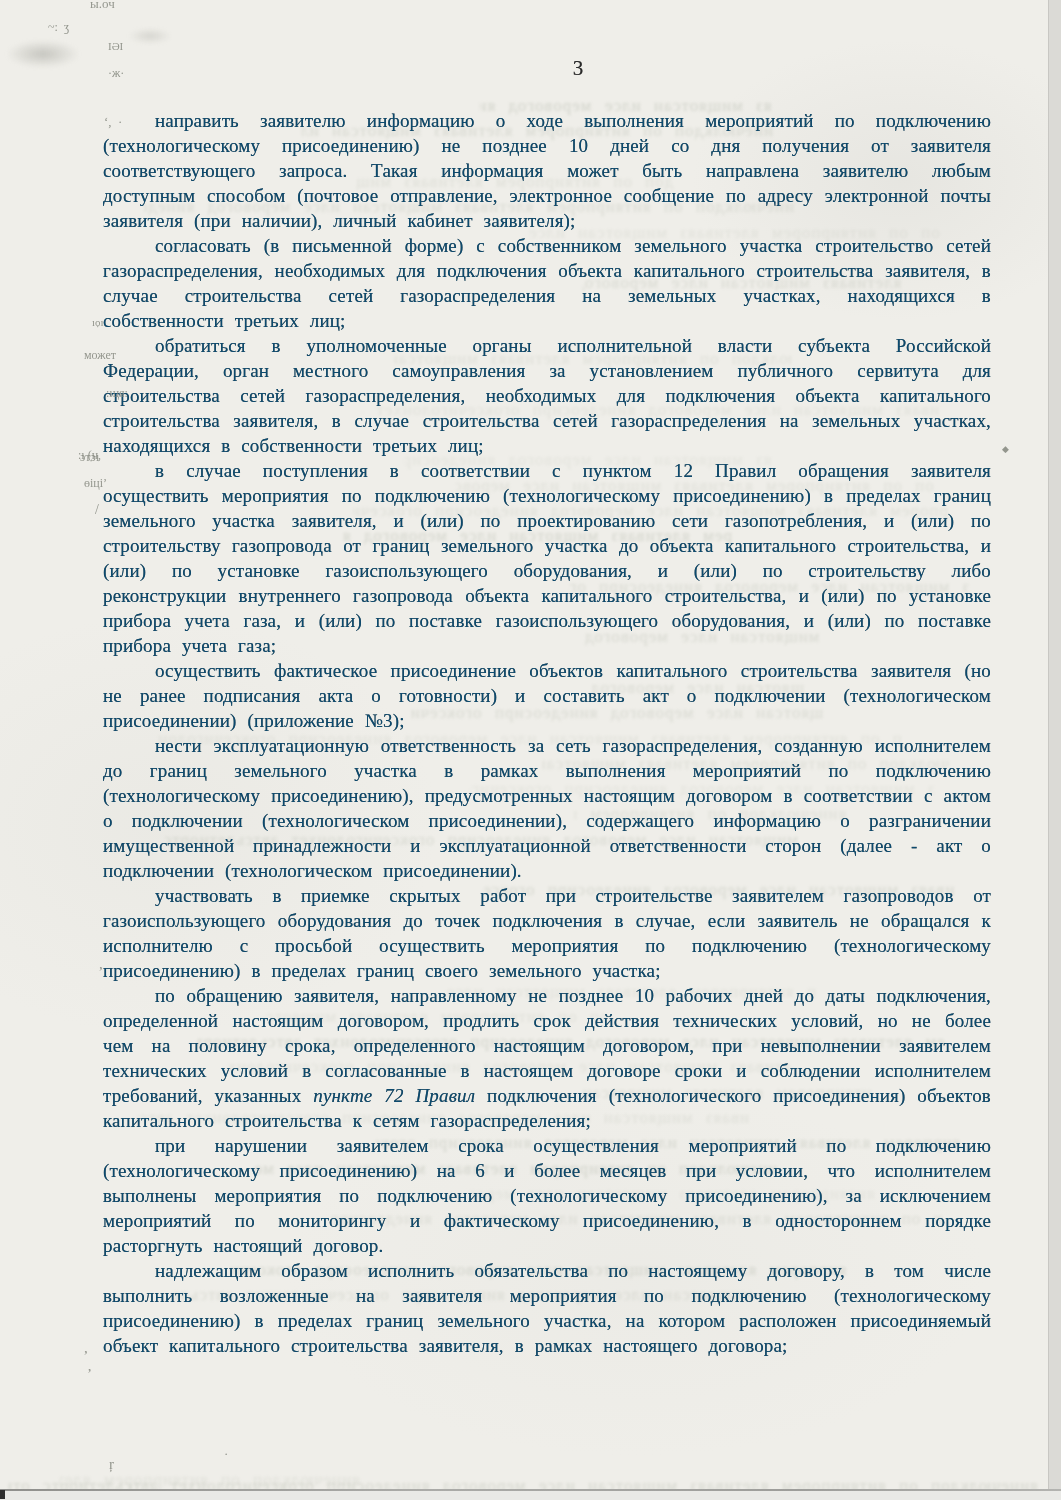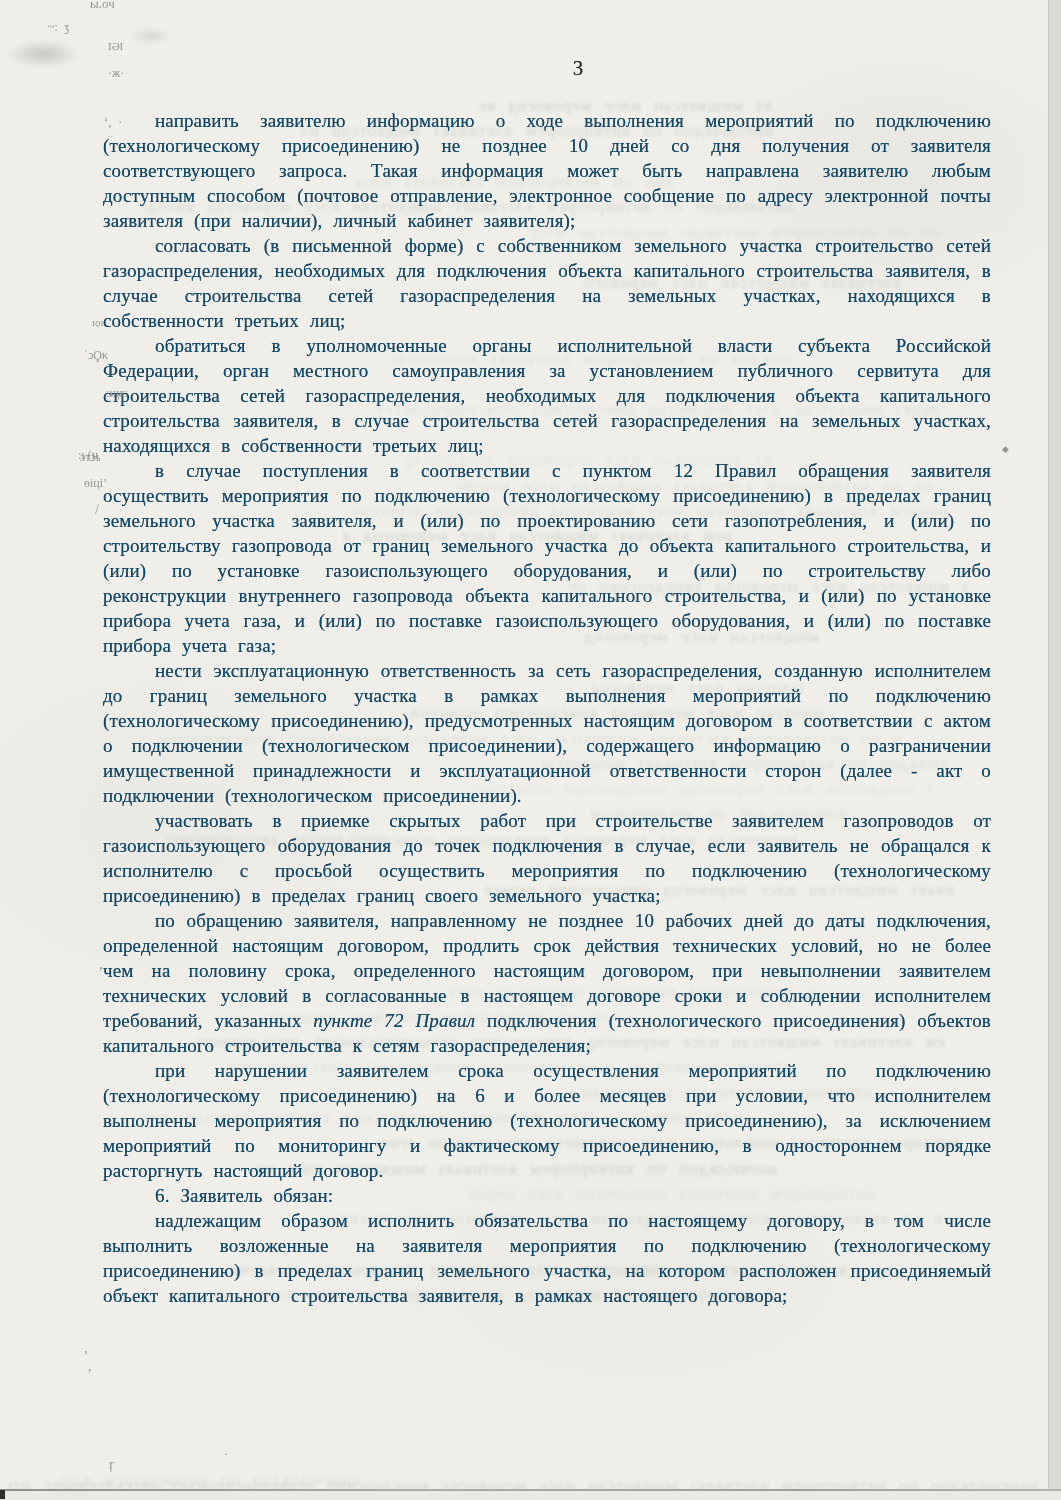--- a/index.html
+++ b/index.html
@@ -166,36 +166,36 @@
       <div class="bleed-line" style="left: 60px; top: 1470px; width: 300px; opacity: 0.18;">яинечюлкдоп оп яитяирпорем ялетиваяз мищяотсан илсе меровогод яинедеосирп огоксечиголонхет автсьлетиортс отке мынлемез хатcastу яинеледерпсарозаг йетес ьтивтсещусо юинечюлкдоп яинечюлкдоп оп яитяирпорем ялетиваяз мищяотсан илсе меровогод яинедеосирп огоксечиголонхет автсьлетиортс отке мынлемез хатcastу яинеледерпсарозаг йетес ьтивтсещусо юинечюлкдоп</div>
     </div>
 
   <div class="page-number">3</div>
 
   <div class="text-block">
     <p>направить заявителю информацию о ходе выполнения мероприятий по подключению (технологическому присоединению) не позднее 10 дней со дня получения от заявителя соответствующего запроса. Такая информация может быть направлена заявителю любым доступным способом (почтовое отправление, электронное сообщение по адресу электронной почты заявителя (при наличии), личный кабинет заявителя);</p>
     <p>согласовать (в письменной форме) с собственником земельного участка строительство сетей газораспределения, необходимых для подключения объекта капитального строительства заявителя, в случае строительства сетей газораспределения на земельных участках, находящихся в собственности третьих лиц;</p>
     <p>обратиться в уполномоченные органы исполнительной власти субъекта Российской Федерации, орган местного самоуправления за установлением публичного сервитута для строительства сетей газораспределения, необходимых для подключения объекта капитального строительства заявителя, в случае строительства сетей газораспределения на земельных участках, находящихся в собственности третьих лиц;</p>
     <p>в случае поступления в соответствии с пунктом 12 Правил обращения заявителя осуществить мероприятия по подключению (технологическому присоединению) в пределах границ земельного участка заявителя, и (или) по проектированию сети газопотребления, и (или) по строительству газопровода от границ земельного участка до объекта капитального строительства, и (или) по установке газоиспользующего оборудования, и (или) по строительству либо реконструкции внутреннего газопровода объекта капитального строительства, и (или) по установке прибора учета газа, и (или) по поставке газоиспользующего оборудования, и (или) по поставке прибора учета газа;</p>
+    <p>осуществить фактическое присоединение объектов капитального строительства заявителя (но не ранее подписания акта о готовности) и составить акт о подключении (технологическом присоединении) (приложение №3);</p>
     <p>нести эксплуатационную ответственность за сеть газораспределения, созданную исполнителем до границ земельного участка в рамках выполнения мероприятий по подключению (технологическому присоединению), предусмотренных настоящим договором в соответствии с актом о подключении (технологическом присоединении), содержащего информацию о разграничении имущественной принадлежности и эксплуатационной ответственности сторон (далее - акт о подключении (технологическом присоединении).</p>
     <p>участвовать в приемке скрытых работ при строительстве заявителем газопроводов от газоиспользующего оборудования до точек подключения в случае, если заявитель не обращался к исполнителю с просьбой осуществить мероприятия по подключению (технологическому присоединению) в пределах границ своего земельного участка;</p>
     <p><span>по обращению заявителя, направленному не позднее 10 рабочих дней до даты подключения, определенной настоящим договором, продлить срок действия технических условий, но не более чем на половину срока, определенного настоящим договором, при невыполнении заявителем технических условий в согласованные в настоящем договоре сроки и соблюдении исполнителем требований, указанных </span><i>пункте 72 Правил</i><span> подключения (технологического присоединения) объектов капитального строительства к сетям газораспределения;</span></p>
     <p>при нарушении заявителем срока осуществления мероприятий по подключению (технологическому присоединению) на 6 и более месяцев при условии, что исполнителем выполнены мероприятия по подключению (технологическому присоединению), за исключением мероприятий по мониторингу и фактическому присоединению, в одностороннем порядке расторгнуть настоящий договор.</p>
-    <p>6. Заявитель обязан:</p>
     <p>надлежащим образом исполнить обязательства по настоящему договору, в том числе выполнить возложенные на заявителя мероприятия по подключению (технологическому присоединению) в пределах границ земельного участка, на котором расположен присоединяемый объект капитального строительства заявителя, в рамках настоящего договора;</p>
   </div>
 
   <div class="marks-layer" id="marks-layer">
       <span class="margin-mark" style="left: 90px; top: -4px; font-size: 13px;">ы.оч</span>
       <span class="margin-mark" style="left: 48px; top: 20px; font-size: 12px;">~:  ʒ</span>
       <span class="margin-mark" style="left: 108px; top: 40px; font-size: 11px;">IƏI</span>
       <span class="margin-mark" style="left: 108px; top: 66px; font-size: 12px;">·ж·</span>
       <span class="margin-mark" style="left: 104px; top: 114px; font-size: 13px;">ʻ,  ·</span>
       <span class="margin-mark" style="left: 92px; top: 316px; font-size: 11px;">ıọı</span>
-      <span class="margin-mark" style="left: 84px; top: 348px; font-size: 12px;">ˈɔϘκ</span>
+      <span class="margin-mark" style="left: 84px; top: 348px; font-size: 12px;">может</span>
       <span class="margin-mark" style="left: 82px; top: 386px; font-size: 12px; margin-left: 24px;">:ıця:</span>
       <span class="margin-mark" style="left: 78px; top: 422px; font-size: 12px; margin-top: 26px;">:ı (н,</span>
       <span class="margin-mark" style="left: 80px; top: 450px; font-size: 12px;">ɔтɔı</span>
       <span class="margin-mark" style="left: 84px; top: 476px; font-size: 12px;">ɵіціʼ</span>
       <span class="margin-mark" style="left: 95px; top: 502px; font-size: 14px;">/</span>
       <span class="margin-mark" style="left: 1002px; top: 444px; font-size: 9px;">◆</span>
       <span class="margin-mark" style="left: 99px; top: 956px; font-size: 15px;">,</span>
       <span class="margin-mark" style="left: 84px; top: 1340px; font-size: 15px;">,</span>
       <span class="margin-mark" style="left: 87px; top: 1366px; font-size: 15px;">ʼ</span>
       <span class="margin-mark" style="left: 109px; top: 1456px; font-size: 15px;">ŗ</span>

